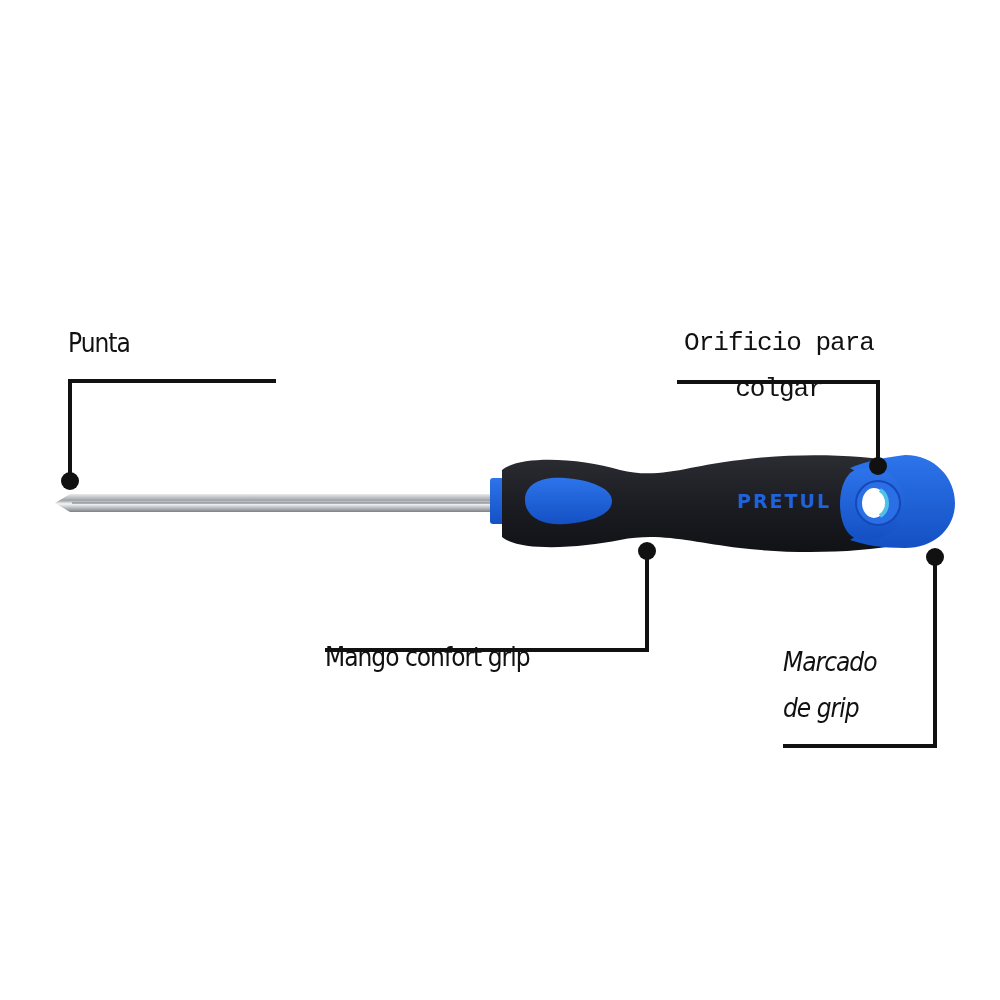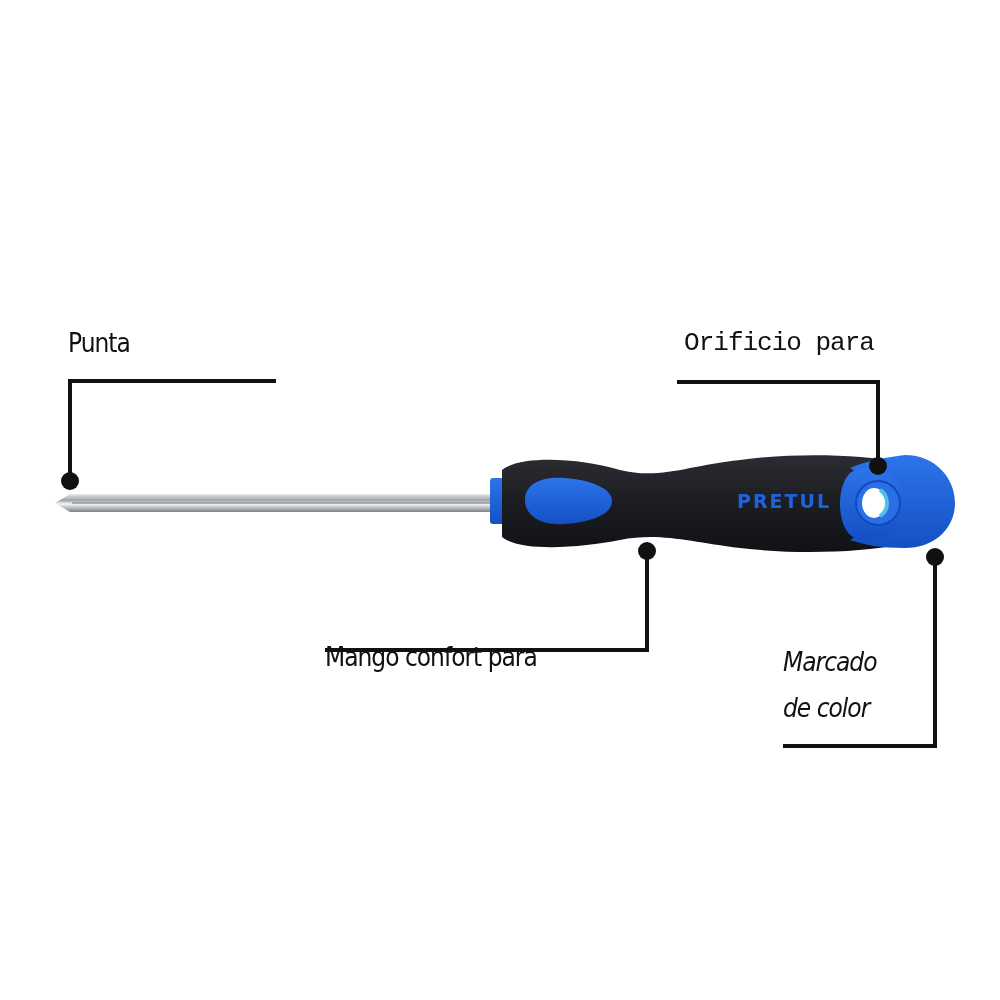--- a/index.html
+++ b/index.html
@@ -70,31 +70,32 @@
 
 <div class="label" style="left:68px; top:284px;">
   <span>Punta</span>
 </div>
 <div class="line" style="left:68px; top:379px; width:208px; height:4px;"></div>
 <div class="line" style="left:68px; top:379px; width:4px; height:100px;"></div>
 <div class="dot" style="left:61px; top:472px;"></div>
 
 <div class="label" style="left:678px; top:284px; text-align:center; width:202px;font-family:Liberation Mono, monospace;">
   <span>Orificio para</span>
+  <span>colgar</span>
 </div>
 <div class="line" style="left:677px; top:380px; width:203px; height:4px;"></div>
 <div class="line" style="left:876px; top:380px; width:4px; height:86px;"></div>
 <div class="dot" style="left:869px; top:457px;"></div>
 
 <div class="label" style="left:325px; top:598px;">
-  <span>Mango confort para</span>
+  <span>Mango confort grip</span>
 </div>
 <div class="dot" style="left:638px; top:542px;"></div>
 <div class="line" style="left:645px; top:550px; width:4px; height:102px;"></div>
 <div class="line" style="left:325px; top:648px; width:324px; height:4px;"></div>
 
 <div class="label" style="left:783px; top:603px;font-style:italic;">
   <span>Marcado</span>
-  <span>de color</span>
+  <span>de grip</span>
 </div>
 <div class="dot" style="left:926px; top:548px;"></div>
 <div class="line" style="left:933px; top:556px; width:4px; height:192px;"></div>
 <div class="line" style="left:783px; top:744px; width:154px; height:4px;"></div>
 
 </body></html>

